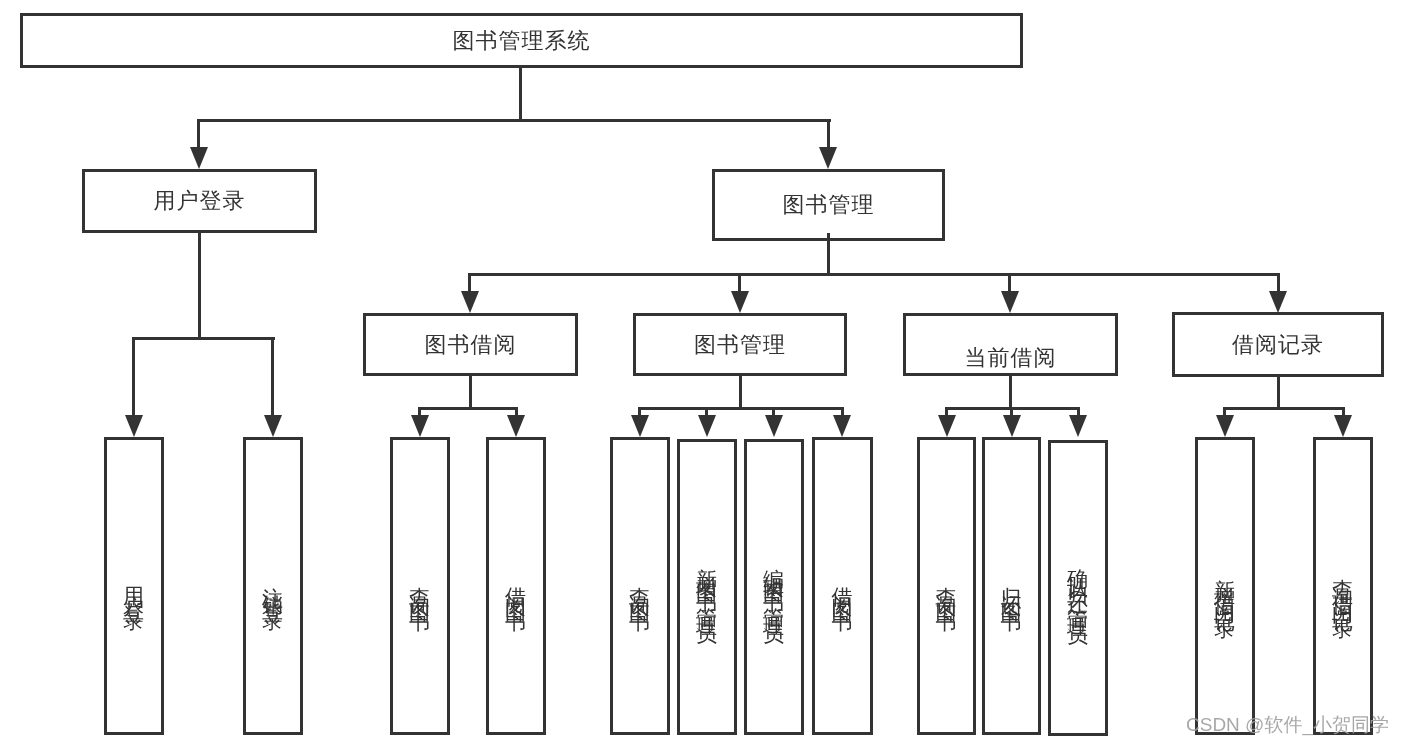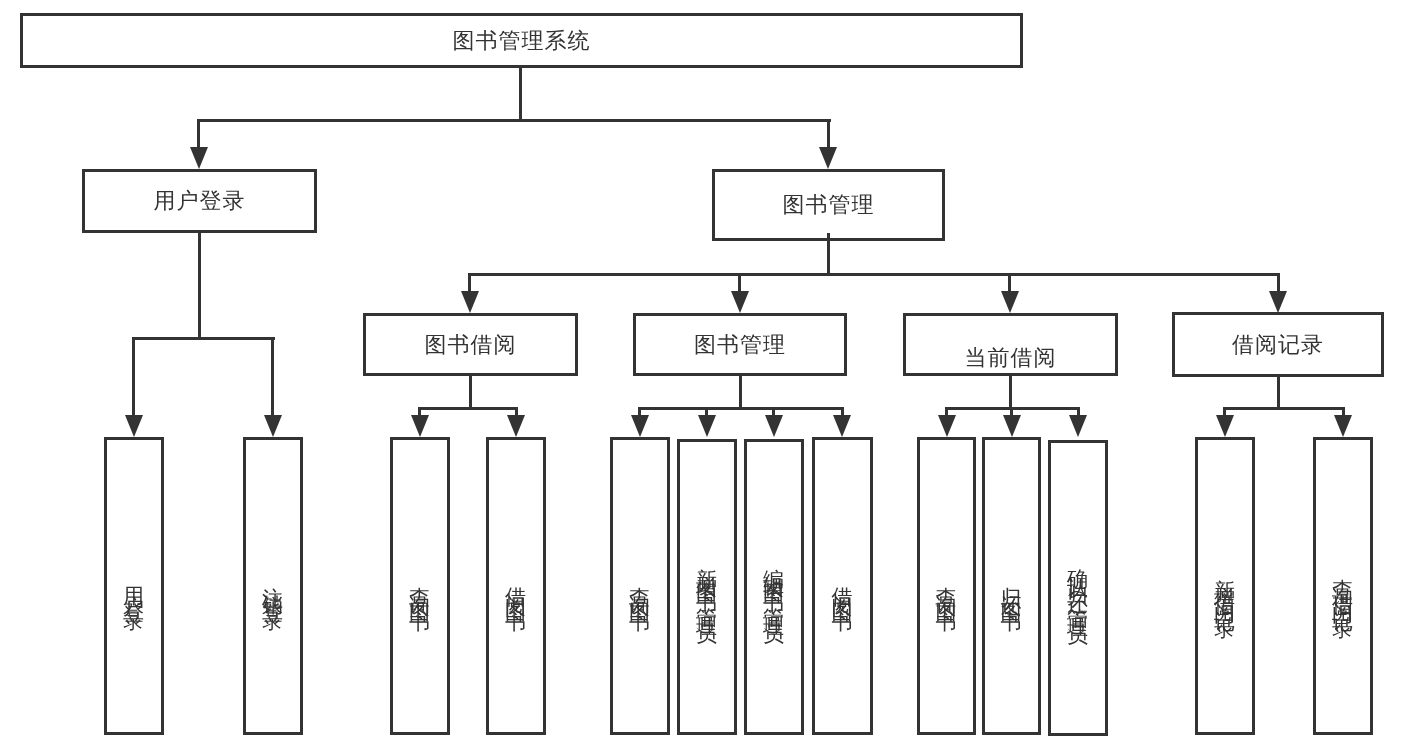--- a/index.html
+++ b/index.html
@@ -191,14 +191,15 @@
     <span>确认归还（管理员）</span>
   </div>
 
   <div class="node leaf" style="left:1195px; top:437px; width:60px; height:298px;">
     <span>新增借阅记录</span>
   </div>
   <div class="node leaf" style="left:1313px; top:437px; width:60px; height:298px;">
     <span>查询借阅记录</span>
   </div>
 
+  <div class="watermark">CSDN @软件_小贺同学</div>
 
 </div>
 
 </body></html>

